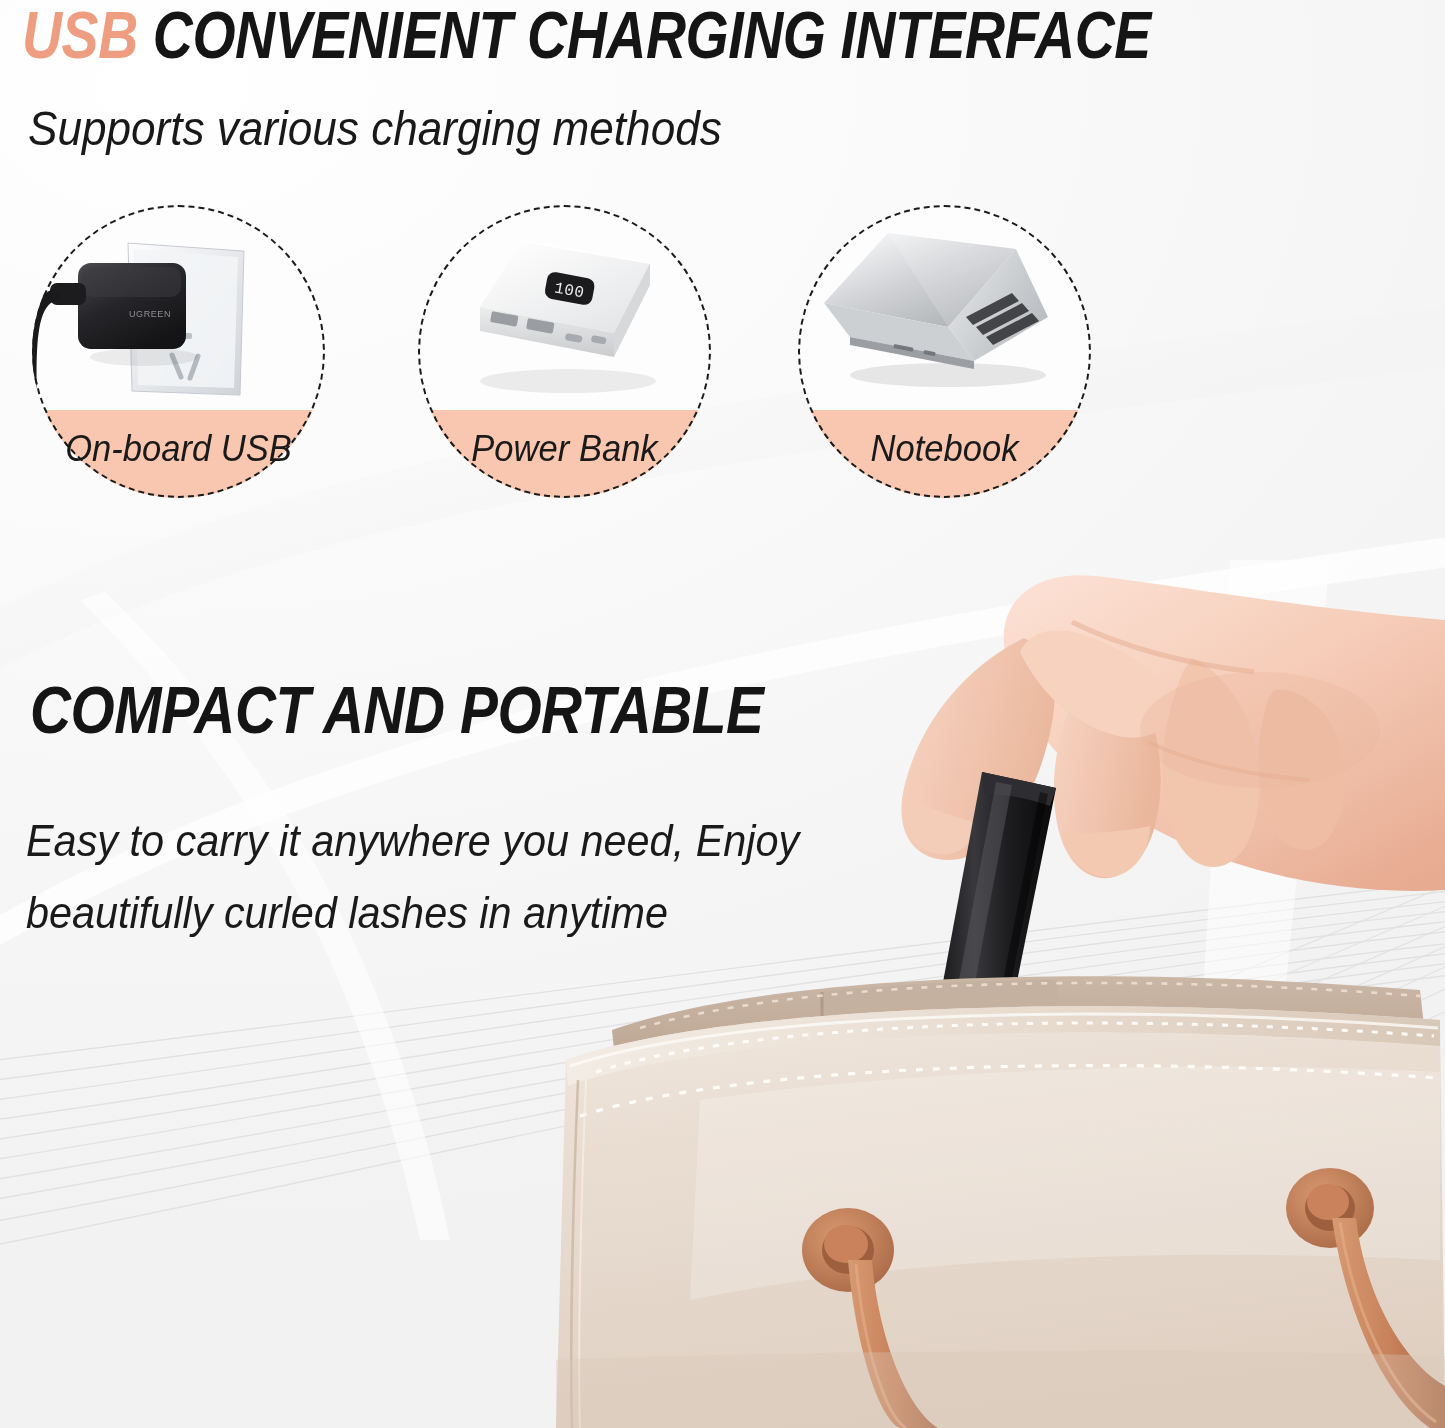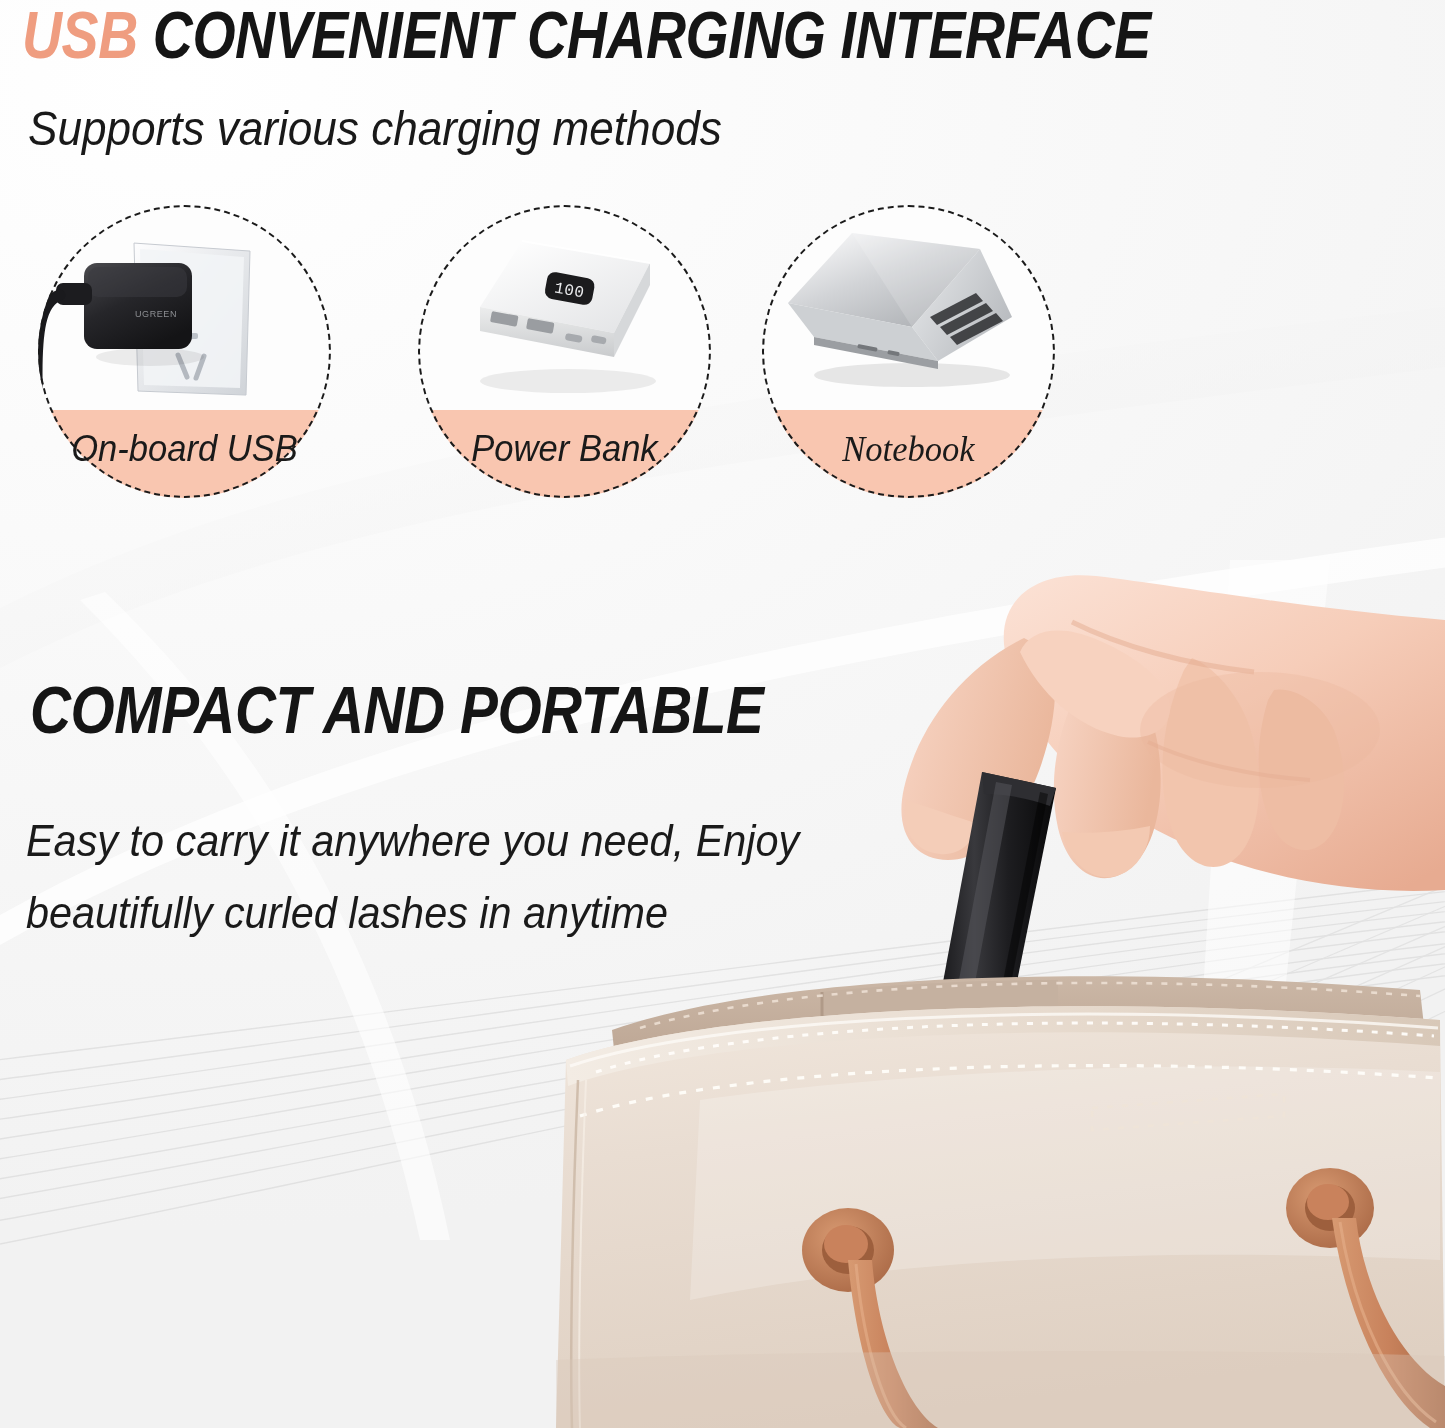--- a/index.html
+++ b/index.html
@@ -146,21 +146,21 @@
 </div>
 
 <h1 class="headline" id="headline-1">
   <span class="accent">USB</span><span> CONVENIENT CHARGING INTERFACE</span>
 </h1>
 
 <p id="subhead-1">Supports various charging methods</p>
 
 <div id="circles">
 
-  <div class="circle-card" style="left:38px;">
+  <div class="circle-card" style="left:32px;">
     <div class="circle-clip">
       <div class="circle-band"></div>
       <div class="circle-art">
         <svg viewBox="0 0 293 205">
           <defs>
             <linearGradient id="plateG" x1="0" y1="0" x2="1" y2="1">
               <stop offset="0" stop-color="#fdfdfe"></stop>
                 <stop offset="1" stop-color="#cfd3d8"></stop>
             </linearGradient>
             <linearGradient id="chgG" x1="0" y1="0" x2="0.6" y2="1">
@@ -225,21 +225,21 @@
             <text x="152" y="90" font-family="'Liberation Mono',monospace" font-size="16" fill="#e9eaec" text-anchor="middle" letter-spacing="0.5">100</text>
           </g>
           <path d="M 104 36 L 232 58" stroke="#ffffff" stroke-width="2" opacity="0.9"></path>
         </svg>
       </div>
     </div>
     <div class="circle-ring"></div>
     <div class="circle-label">Power Bank</div>
   </div>
 
-  <div class="circle-card" style="left:762px;font-family:Liberation Serif, serif;">
+  <div class="circle-card" style="left:798px;">
     <div class="circle-clip">
       <div class="circle-band"></div>
       <div class="circle-art">
         <svg viewBox="0 0 293 205">
           <defs>
             <linearGradient id="lidG" x1="0.1" y1="0" x2="0.9" y2="1">
               <stop offset="0" stop-color="#fbfbfc"></stop>
                 <stop offset="0.45" stop-color="#d2d4d7"></stop>
               <stop offset="1" stop-color="#a9acb0"></stop>
             </linearGradient>

